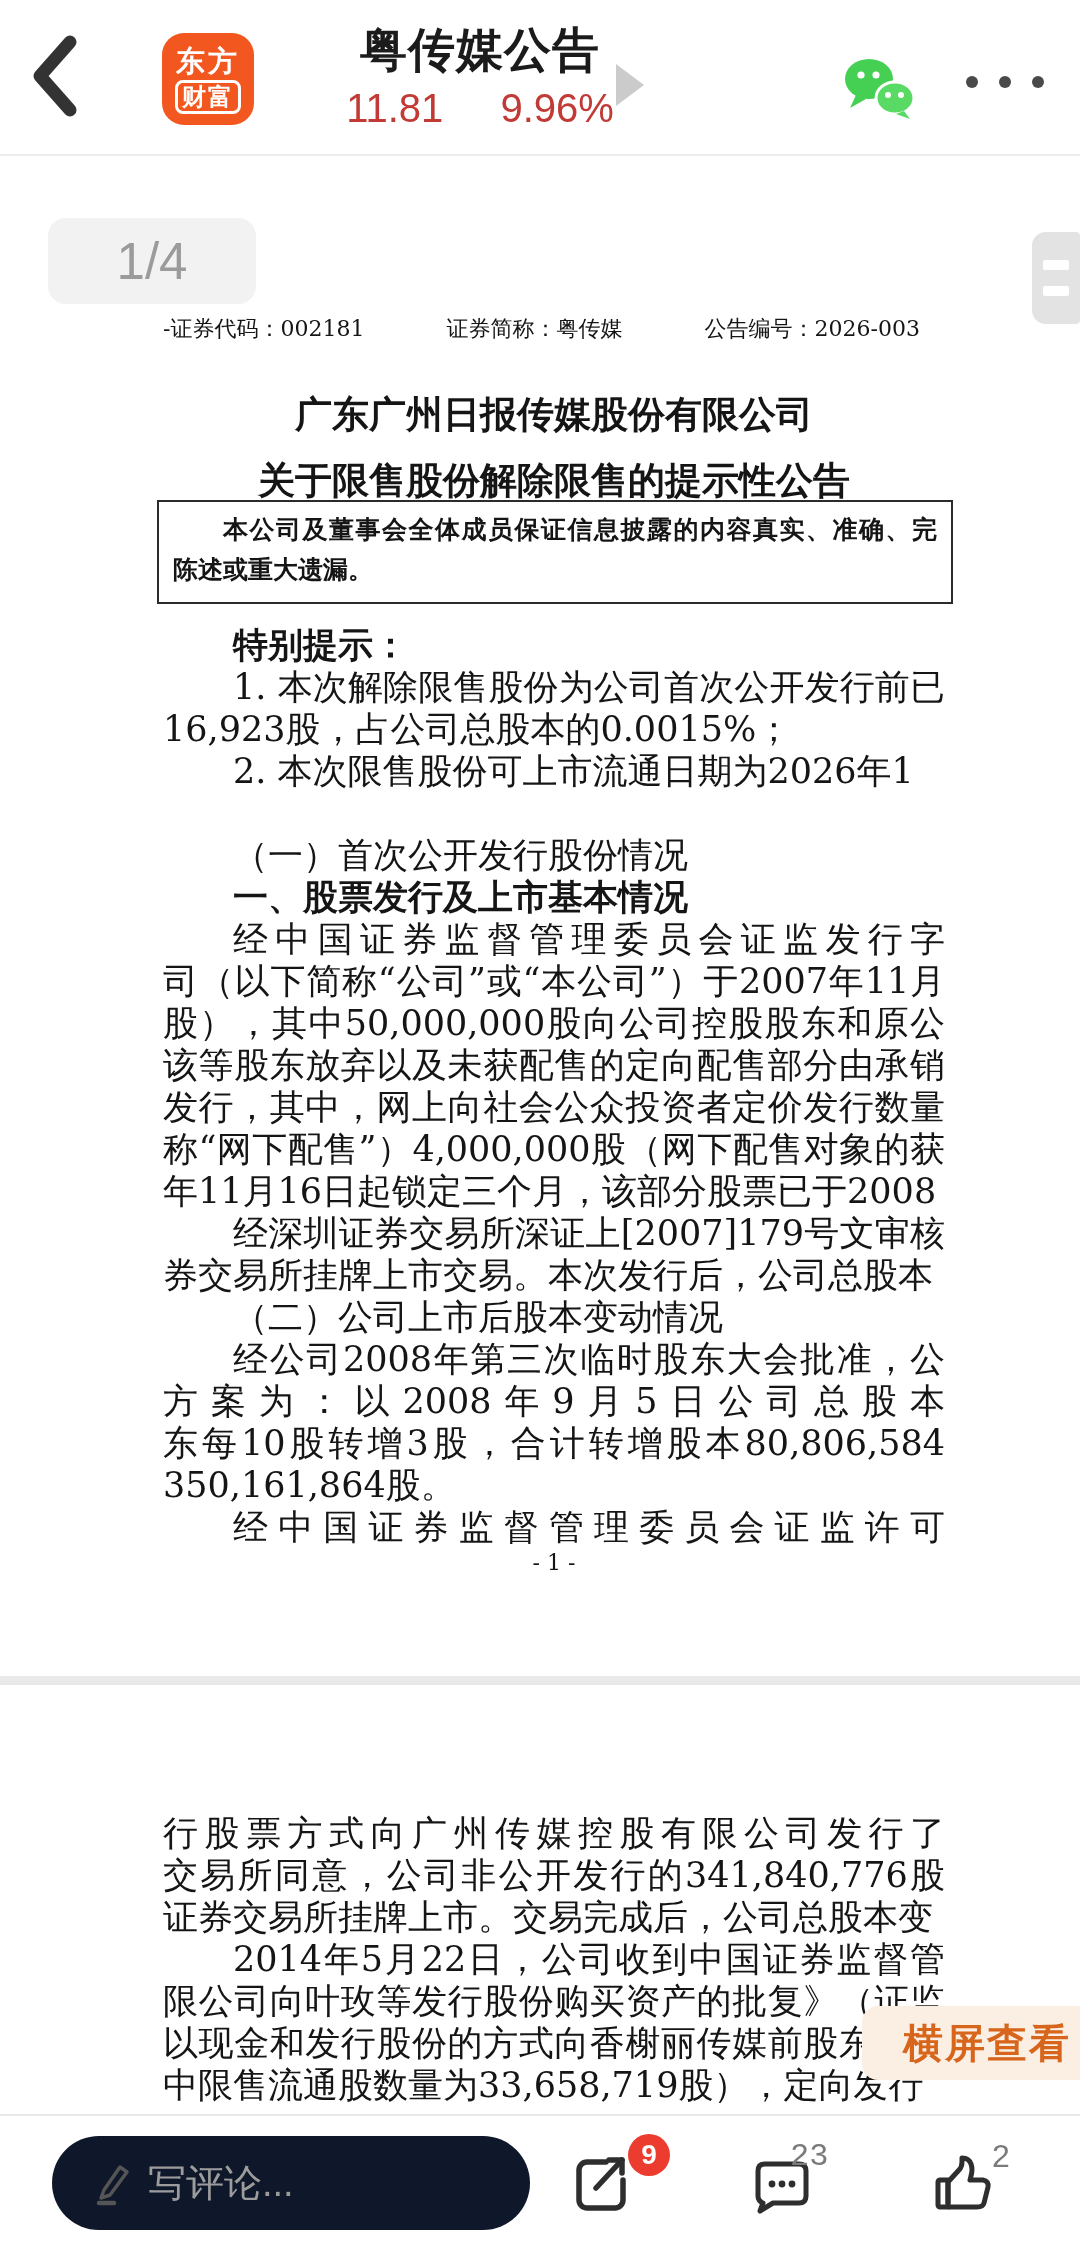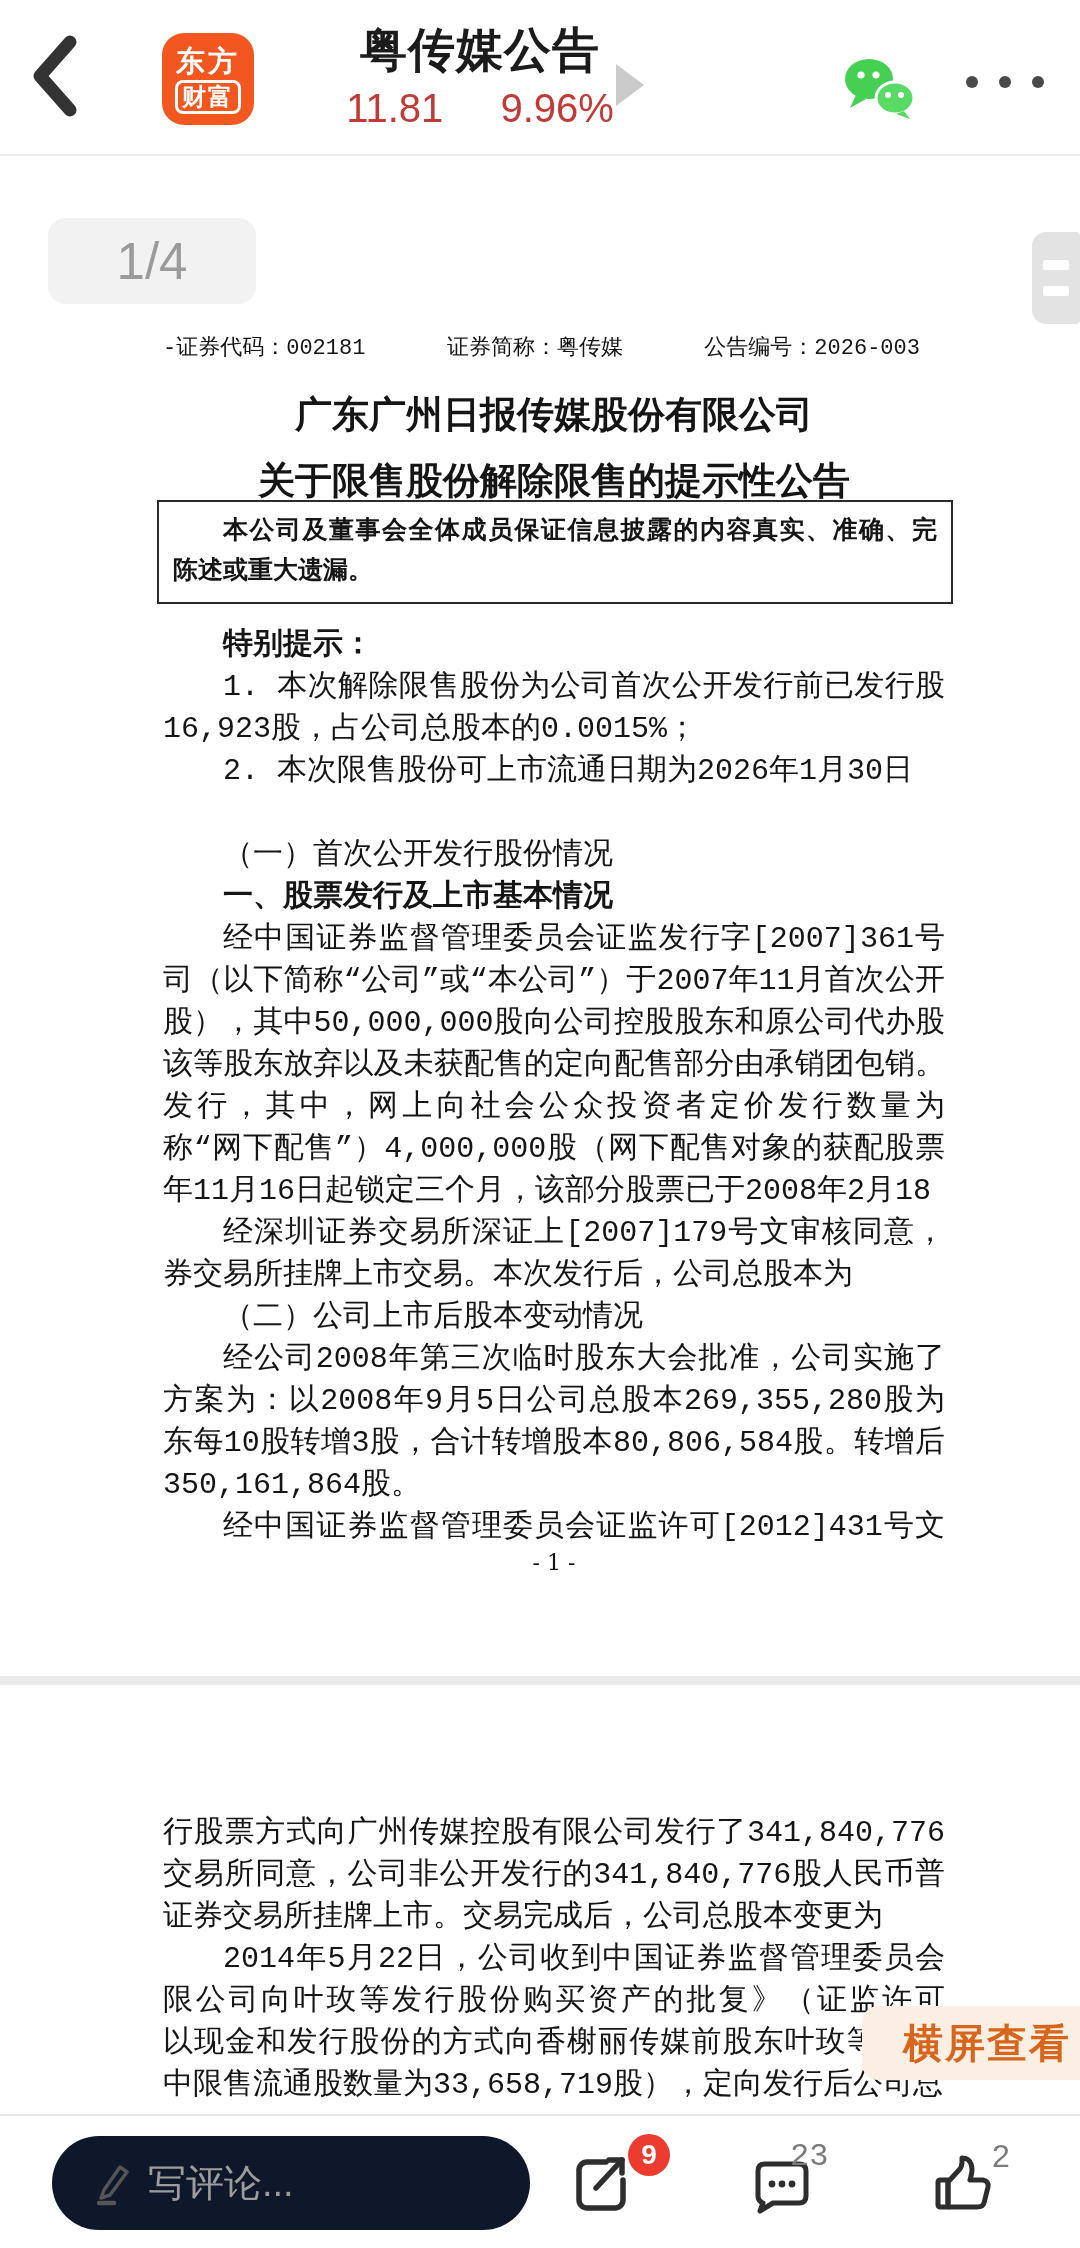--- a/index.html
+++ b/index.html
@@ -27,31 +27,31 @@
   
   .page-badge{position:absolute;left:48px;top:218px;width:208px;height:86px;background:#f2f2f2;
               border-radius:18px;display:flex;align-items:center;justify-content:center;
               color:#9b9b9b;font-size:51px;}
   .scroll-handle{position:absolute;left:1032px;top:232px;width:48px;height:92px;background:#e3e3e3;
                  border-radius:14px 4px 4px 14px;display:flex;flex-direction:column;align-items:center;
                  justify-content:center;gap:16px;}
   .scroll-handle i{width:26px;height:10px;background:#fff;border-radius:2px;display:block;}
   
   .doc{font-family:"DejaVu Serif","Liberation Serif",serif;color:#151515;}
-  .doc-meta{position:absolute;left:163px;top:332px;width:757px;display:flex;
-            justify-content:space-between;font-size:22px;font-family:Liberation Mono, monospace;}
+  .doc-meta{position:absolute;left:163px;top:314px;width:757px;display:flex;
+            justify-content:space-between;font-size:22px;}
   .doc-h1{position:absolute;left:163px;width:782px;text-align:center;font-weight:bold;font-size:37px;}
   .t1{top:390px;} .t2{top:456px;}
   .disclaimer-box{position:absolute;left:157px;top:500px;width:796px;box-sizing:border-box;
                   border:2px solid #2b2b2b;padding:8px 14px 12px 14px;}
   .box-line{font-size:25px;font-weight:bold;line-height:40px;height:40px;overflow:hidden;}
   .box-line.first{text-indent:2em;text-align:justify;text-align-last:justify;}
   .body-block{position:absolute;left:163px;width:782px;}
   .p1{top:624px;} .p2{top:1812px;}
-  .dline{height:42px;line-height:42px;font-size:30px;overflow:hidden;font-family:Liberation Mono, monospace;}
+  .dline{height:42px;line-height:42px;font-size:35px;overflow:hidden;}
   .dline.b{font-weight:bold;}
   .dline.ind{text-indent:2em;}
   .dline.jst{text-align:justify;text-align-last:justify;}
   .dline.emp{visibility:hidden;}
   .page-footer{position:absolute;left:163px;top:1550px;width:782px;text-align:center;font-size:22px;}
   .page-divider{position:absolute;left:0;top:1676px;width:1080px;height:9px;background:#e9e9e9;}
   
   .landscape-btn{position:absolute;left:862px;top:2006px;width:218px;height:74px;background:#fbeee2;
                  border-radius:16px 10px 10px 16px;display:flex;align-items:center;justify-content:center;
                  color:#d7651c;font-size:40px;font-weight:bold;letter-spacing:2px;z-index:20;padding-left:16px;}

